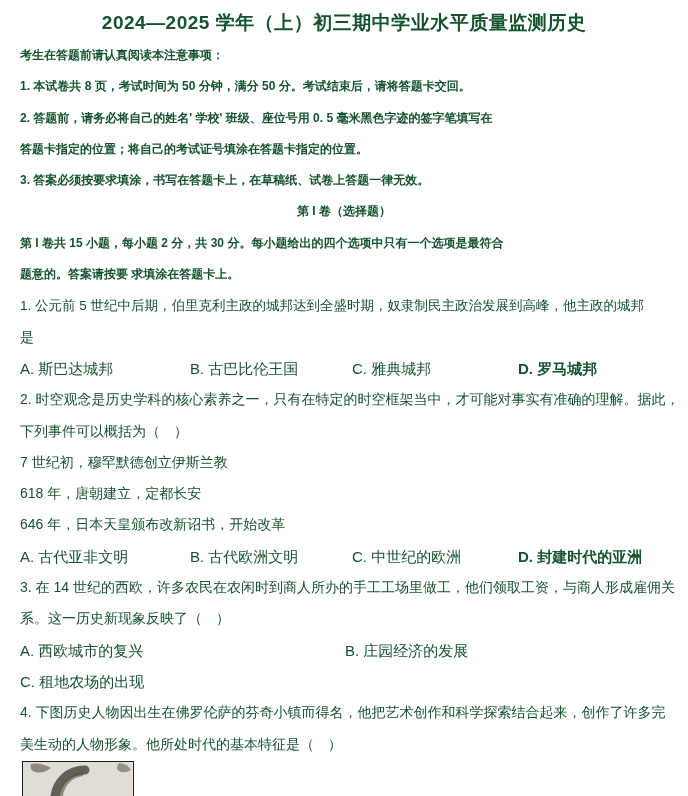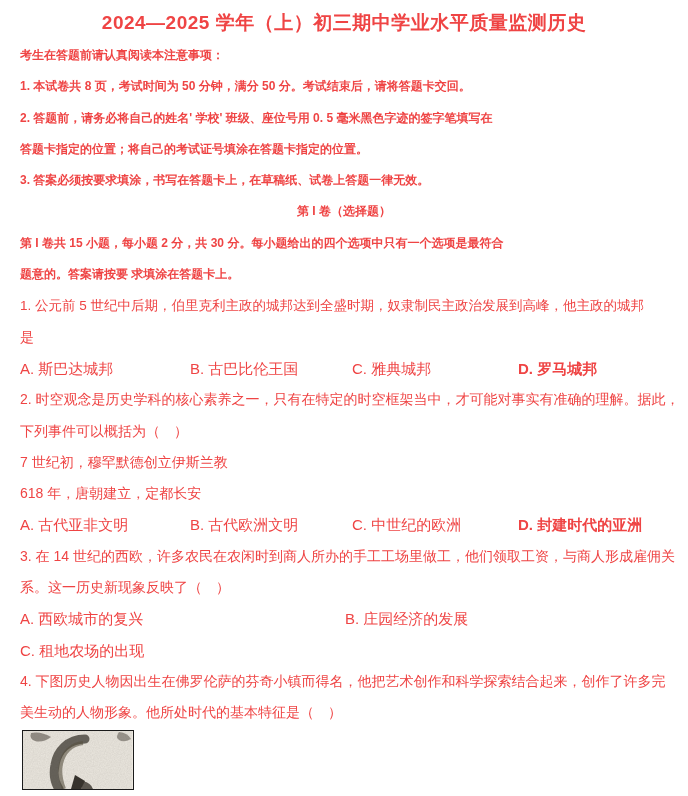--- a/index.html
+++ b/index.html
@@ -1,20 +1,20 @@
 <!DOCTYPE html>
 <html><head>
 <meta charset="utf-8">
 <style>
   html,body{margin:0;padding:0;background:#ffffff;}
   body{width:688px;height:796px;overflow:hidden;}
   .page{
     width:688px;height:796px;box-sizing:border-box;
     padding:6px 20px 0 20px;
-    background:#ffffff;color:#ef4444;
+    background:#ffffff;color:#14532d;
     font-family:"Liberation Sans","DejaVu Sans",sans-serif;
     overflow:hidden;
   }
   .title{
     height:34px;line-height:34px;text-align:center;
     font-size:19px;font-weight:bold;white-space:nowrap;
     letter-spacing:0.5px;
   }
   .line{
     height:31.3px;line-height:31.3px;
@@ -61,20 +61,21 @@
     <span class="opt-a4">A. 斯巴达城邦</span>
     <span class="opt-b4">B. 古巴比伦王国</span>
     <span class="opt-c4">C. 雅典城邦</span>
     <span class="opt-d4">D. 罗马城邦</span>
   </div>
 
   <div class="line stem">2. 时空观念是历史学科的核心素养之一，只有在特定的时空框架当中，才可能对事实有准确的理解。据此，</div>
   <div class="line stem">下列事件可以概括为（　）</div>
   <div class="line stem">7 世纪初，穆罕默德创立伊斯兰教</div>
   <div class="line stem">618 年，唐朝建立，定都长安</div>
+  <div class="line stem">646 年，日本天皇颁布改新诏书，开始改革</div>
   <div class="line opts">
     <span class="opt-a4">A. 古代亚非文明</span>
     <span class="opt-b4">B. 古代欧洲文明</span>
     <span class="opt-c4">C. 中世纪的欧洲</span>
     <span class="opt-d4">D. 封建时代的亚洲</span>
   </div>
 
   <div class="line stem">3. 在 14 世纪的西欧，许多农民在农闲时到商人所办的手工工场里做工，他们领取工资，与商人形成雇佣关</div>
   <div class="line stem">系。这一历史新现象反映了（　）</div>
   <div class="line opts">

